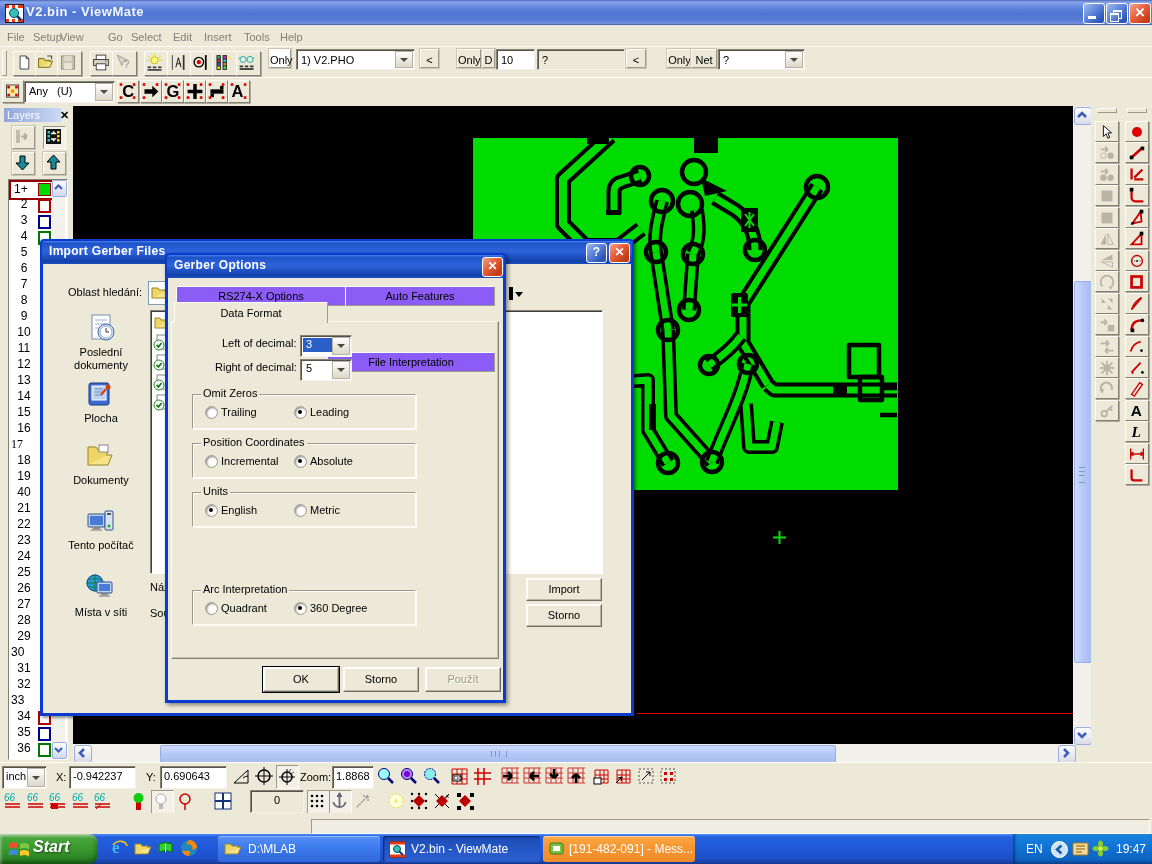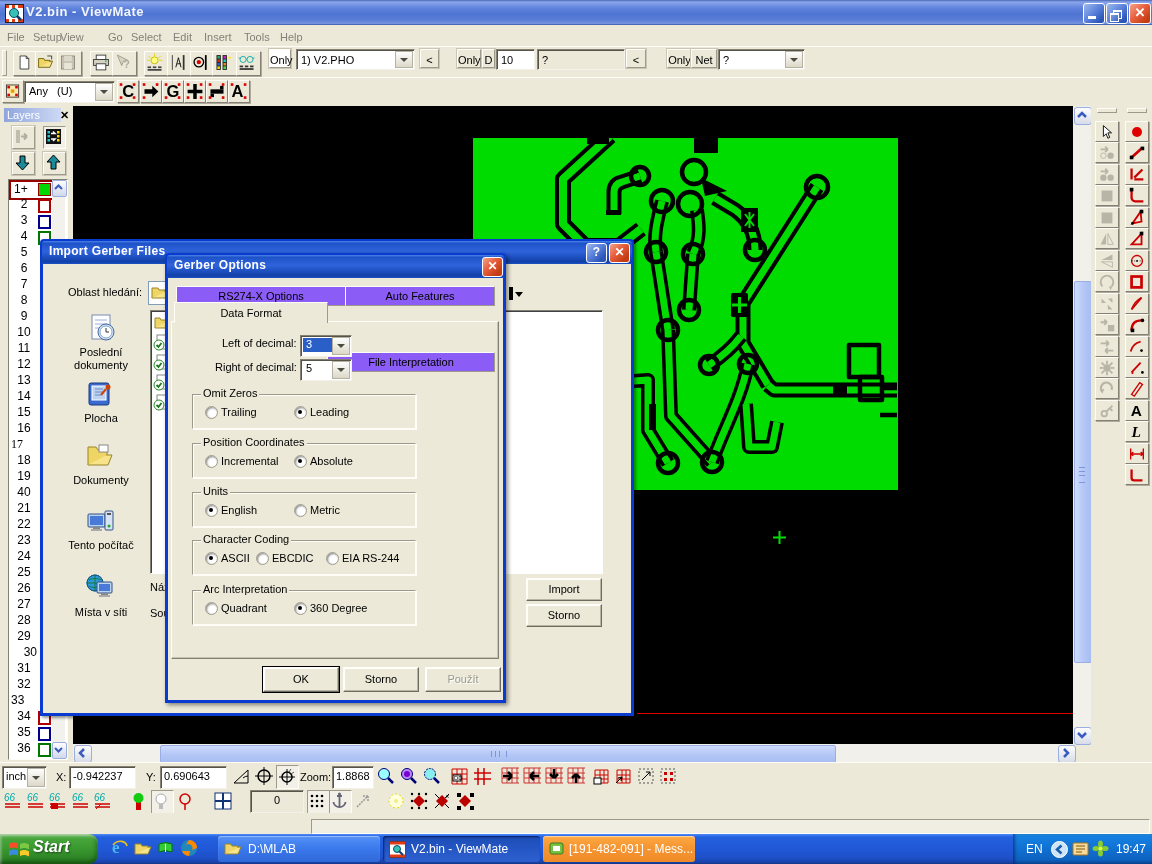--- a/index.html
+++ b/index.html
@@ -633,21 +633,21 @@
     <div class="ab" style="left:2px;top:305px;width:26px;text-align:center;font-size:12px;">40</div>
     <div class="ab" style="left:2px;top:321px;width:26px;text-align:center;font-size:12px;">21</div>
     <div class="ab" style="left:2px;top:337px;width:26px;text-align:center;font-size:12px;">22</div>
     <div class="ab" style="left:2px;top:353px;width:26px;text-align:center;font-size:12px;">23</div>
     <div class="ab" style="left:2px;top:369px;width:26px;text-align:center;font-size:12px;">24</div>
     <div class="ab" style="left:2px;top:385px;width:26px;text-align:center;font-size:12px;">25</div>
     <div class="ab" style="left:2px;top:401px;width:26px;text-align:center;font-size:12px;">26</div>
     <div class="ab" style="left:2px;top:417px;width:26px;text-align:center;font-size:12px;">27</div>
     <div class="ab" style="left:2px;top:433px;width:26px;text-align:center;font-size:12px;">28</div>
     <div class="ab" style="left:2px;top:449px;width:26px;text-align:center;font-size:12px;">29</div>
-    <div class="ab" style="left:2px;top:465px;width:26px;text-align:right;font-size:12px;">30</div>
+    <div class="ab" style="left:2px;top:465px;width:26px;text-align:left;font-size:12px;">30</div>
     <div class="ab" style="left:2px;top:481px;width:26px;text-align:center;font-size:12px;">31</div>
     <div class="ab" style="left:2px;top:497px;width:26px;text-align:center;font-size:12px;">32</div>
     <div class="ab" style="left:2px;top:513px;width:26px;font-size:12px;">33</div>
     <div class="ab" style="left:2px;top:529px;width:26px;text-align:center;font-size:12px;">34</div>
     <div class="ab" style="left:29px;top:531px;width:9px;height:10px;border:2px solid #b00000;"></div>
     <div class="ab" style="left:2px;top:545px;width:26px;text-align:center;font-size:12px;">35</div>
     <div class="ab" style="left:29px;top:547px;width:9px;height:10px;border:2px solid #000090;"></div>
     <div class="ab" style="left:2px;top:561px;width:26px;text-align:center;font-size:12px;">36</div>
     <div class="ab" style="left:29px;top:563px;width:9px;height:10px;border:2px solid #007800;"></div>
     <div class="ab" style="left:43px;top:0px;width:13px;height:577px;background:#f2f1ec;"></div>
@@ -822,29 +822,20 @@
   <div class="rad on" style="left:101px;top:11px;"></div>
       <div class="ab" style="left:117px;top:11px;">Leading</div>
  </div>
  <div class="grp" style="left:24px;top:236px;width:222px;height:33px;">
       <div class="glab">Units</div>
   <div class="rad on" style="left:12px;top:11px;"></div>
       <div class="ab" style="left:28px;top:11px;">English</div>
   <div class="rad" style="left:101px;top:11px;"></div>
       <div class="ab" style="left:117px;top:11px;">Metric</div>
  </div>
- <div class="grp" style="left:24px;top:284px;width:222px;height:33px;">
-      <div class="glab">Character Coding</div>
-  <div class="rad on" style="left:12px;top:11px;"></div>
-      <div class="ab" style="left:28px;top:11px;">ASCII</div>
-  <div class="rad" style="left:63px;top:11px;"></div>
-      <div class="ab" style="left:79px;top:11px;">EBCDIC</div>
-  <div class="rad" style="left:133px;top:11px;"></div>
-      <div class="ab" style="left:149px;top:11px;">EIA RS-244</div>
- </div>
  <div class="grp" style="left:24px;top:334px;width:222px;height:33px;">
       <div class="glab">Arc Interpretation</div>
   <div class="rad" style="left:12px;top:11px;"></div>
       <div class="ab" style="left:28px;top:11px;">Quadrant</div>
   <div class="rad on" style="left:101px;top:11px;"></div>
       <div class="ab" style="left:117px;top:11px;">360 Degree</div>
  </div>
  <div class="dlgbtn" style="left:95px;top:411px;width:74px;height:23px;line-height:22px;outline:1px solid #000;outline-offset:0px;">OK</div>
  <div class="dlgbtn" style="left:175px;top:411px;width:74px;height:23px;line-height:22px;">Storno</div>
  <div class="dlgbtn" style="left:257px;top:411px;width:74px;height:23px;line-height:22px;color:#9d9a8b;text-shadow:1px 1px 0 #fff;">Použít</div>

